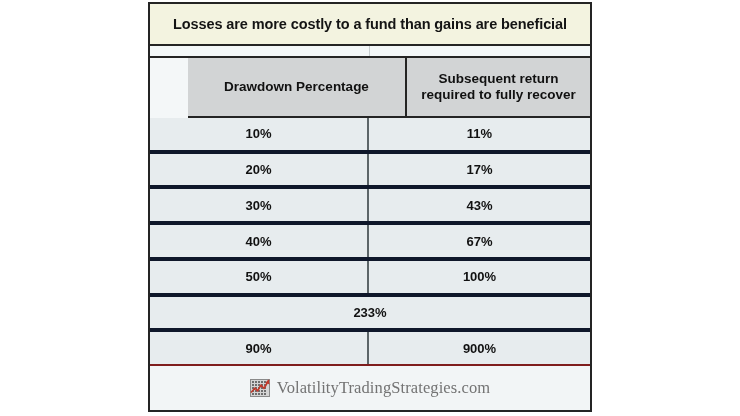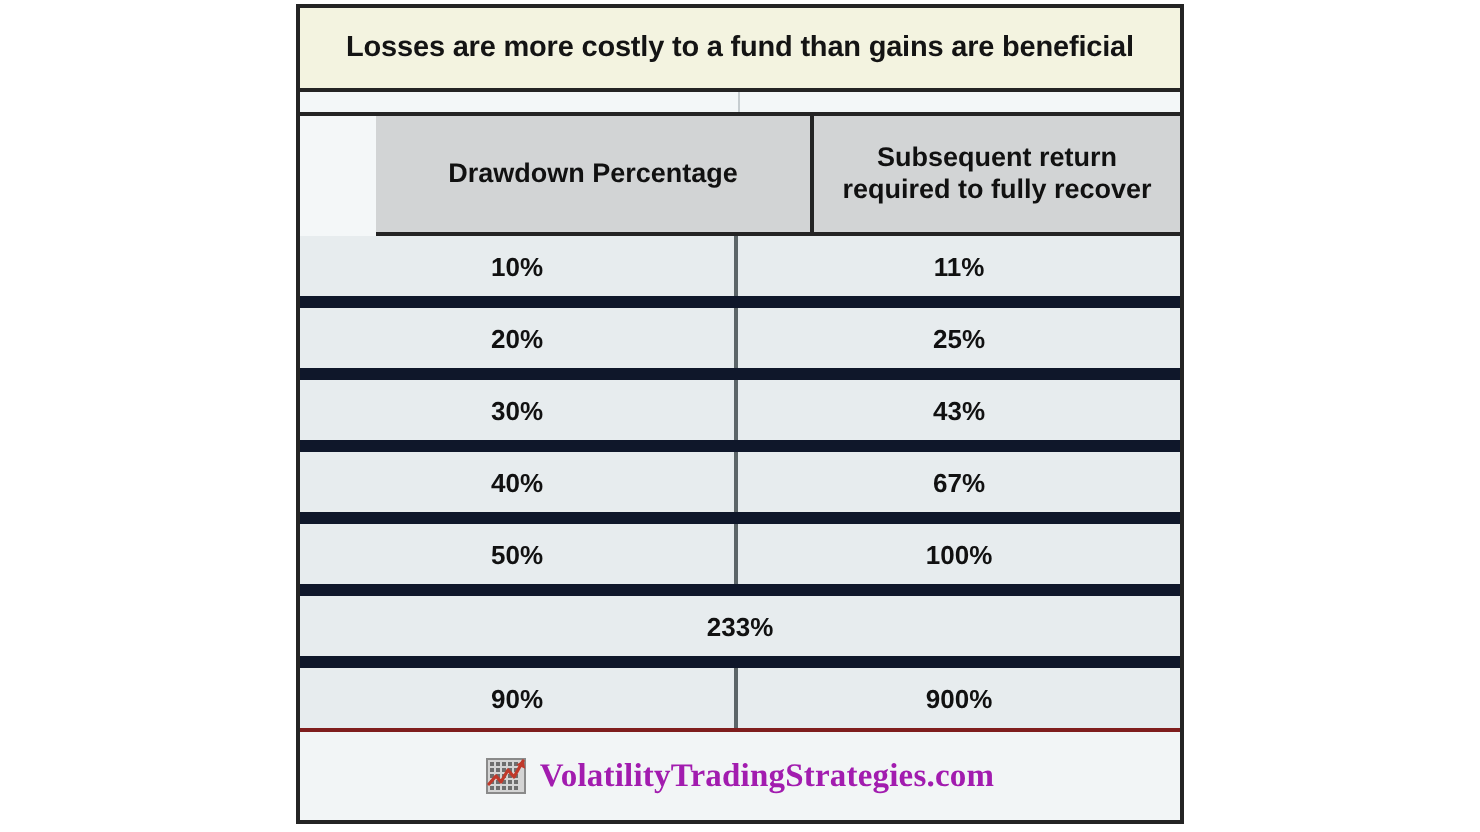--- a/index.html
+++ b/index.html
@@ -102,21 +102,21 @@
   
   .body-rows {
     flex: 1 1 auto;
     display: flex;
     flex-direction: column;
   }
   .data-row {
     flex: 1 1 0;
     display: flex;
     background: #e7ecee;
-    border-bottom: 6px solid #0f172a;
+    border-bottom: 4px solid #0f172a;
     box-sizing: border-box;
   }
   .data-row:last-child {
     border-bottom: 2px solid #7f1d1d;
   }
   .data-cell {
     display: flex;
     align-items: center;
     justify-content: center;
     font-size: 13px;
@@ -139,22 +139,22 @@
   }
   .footer-icon {
     width: 20px;
     height: 18px;
     display: block;
     flex: 0 0 auto;
   }
   .footer-text {
     font-family: "Liberation Serif", serif;
     font-size: 16.5px;
-    font-weight: bold;
-    color: #a21caf;
+    font-weight: normal;
+    color: #737373;
     letter-spacing: 0.1px;
     white-space: nowrap;
   }
 </style>
 </head>
 <body>
 
 <div id="canvas">
 
   <div class="table-frame">
@@ -174,21 +174,21 @@
 
     <div class="body-rows">
 
       <div class="data-row">
         <div class="data-cell left">10%</div>
         <div class="data-cell right">11%</div>
       </div>
 
       <div class="data-row">
         <div class="data-cell left">20%</div>
-        <div class="data-cell right">25%</div>
+        <div class="data-cell right">17%</div>
       </div>
 
       <div class="data-row">
         <div class="data-cell left">30%</div>
         <div class="data-cell right">43%</div>
       </div>
 
       <div class="data-row">
         <div class="data-cell left">40%</div>
         <div class="data-cell right">67%</div>

